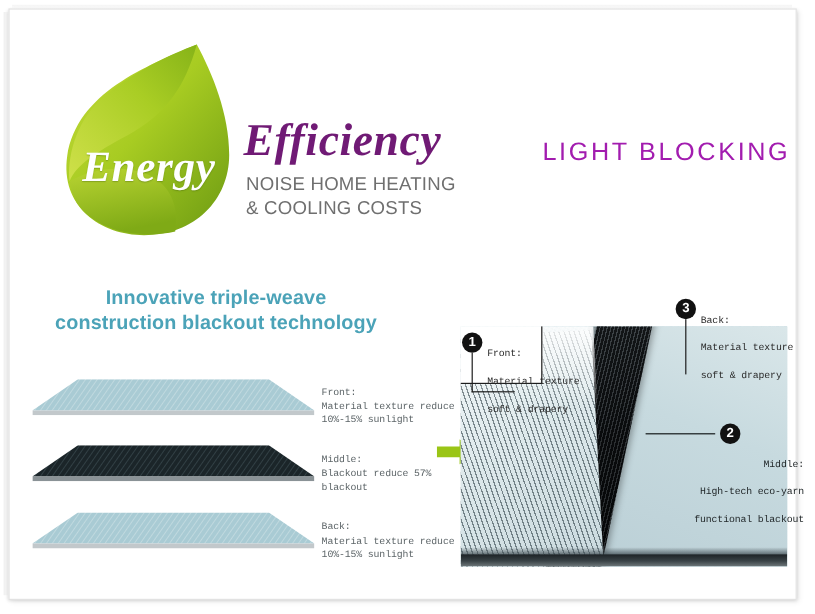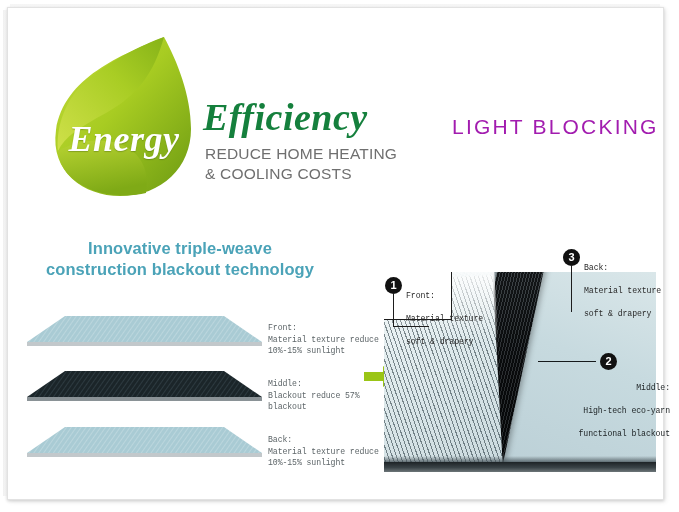--- a/index.html
+++ b/index.html
@@ -25,21 +25,21 @@
   .logo-energy{
     position:absolute;left:8px;top:85px;width:140px;text-align:center;
     font-family:"Liberation Serif",serif;font-style:italic;font-weight:700;
     font-size:36px;color:#ffffff;letter-spacing:.5px;
     text-shadow:0 1px 1px rgba(60,90,10,.35);
   }
 
   .brand-eff{
     position:absolute;left:203px;top:95px;
     font-family:"Liberation Serif",serif;font-style:italic;font-weight:700;
-    font-size:38px;color:#15803d;letter-spacing:.5px;white-space:nowrap;
+    font-size:38px;color:#701a75;letter-spacing:.5px;white-space:nowrap;
   }
   .brand-sub{
     position:absolute;left:205px;top:144px;width:260px;
     font-family:"Liberation Sans",sans-serif;font-size:15.5px;color:#6f6f6f;
     line-height:20px;letter-spacing:.2px;
   }
 
   .claim{
     position:absolute;font-family:"Liberation Sans",sans-serif;
     font-size:21px;color:#a21caf;letter-spacing:2.2px;white-space:nowrap;font-weight:400;
@@ -182,21 +182,21 @@
       </defs>
       <path d="M118 4 C76 22 18 44 10 97 C4 139 38 163 74 163 C116 163 145 134 145 96 C145 62 131 28 118 4 Z" fill="url(#lg1)"></path>
       <path d="M118 4 C108 40 92 62 60 80 C34 94 18 104 12 118 C10 100 16 70 38 50 C62 28 96 12 118 4 Z" fill="url(#lg2)"></path>
       <path d="M12 118 C26 110 48 104 70 110 C92 116 104 134 100 160 C88 163 70 163 56 160 C32 154 14 140 12 118 Z" fill="url(#lg3)"></path>
     </svg>
     <div class="logo-energy">Energy</div>
   </div>
 
   <div class="brand-eff">Efficiency</div>
   <div class="brand-sub">
-    <div>REDUCE HOME HEATING</div>
+    <div>NOISE HOME HEATING</div>
     <div>&amp; COOLING COSTS</div>
   </div>
 
   <div class="claim c1">LIGHT  BLOCKING</div>
 
   <div class="teal-head">
     <div>Innovative triple-weave</div>
     <div>construction blackout technology</div>
   </div>
 

